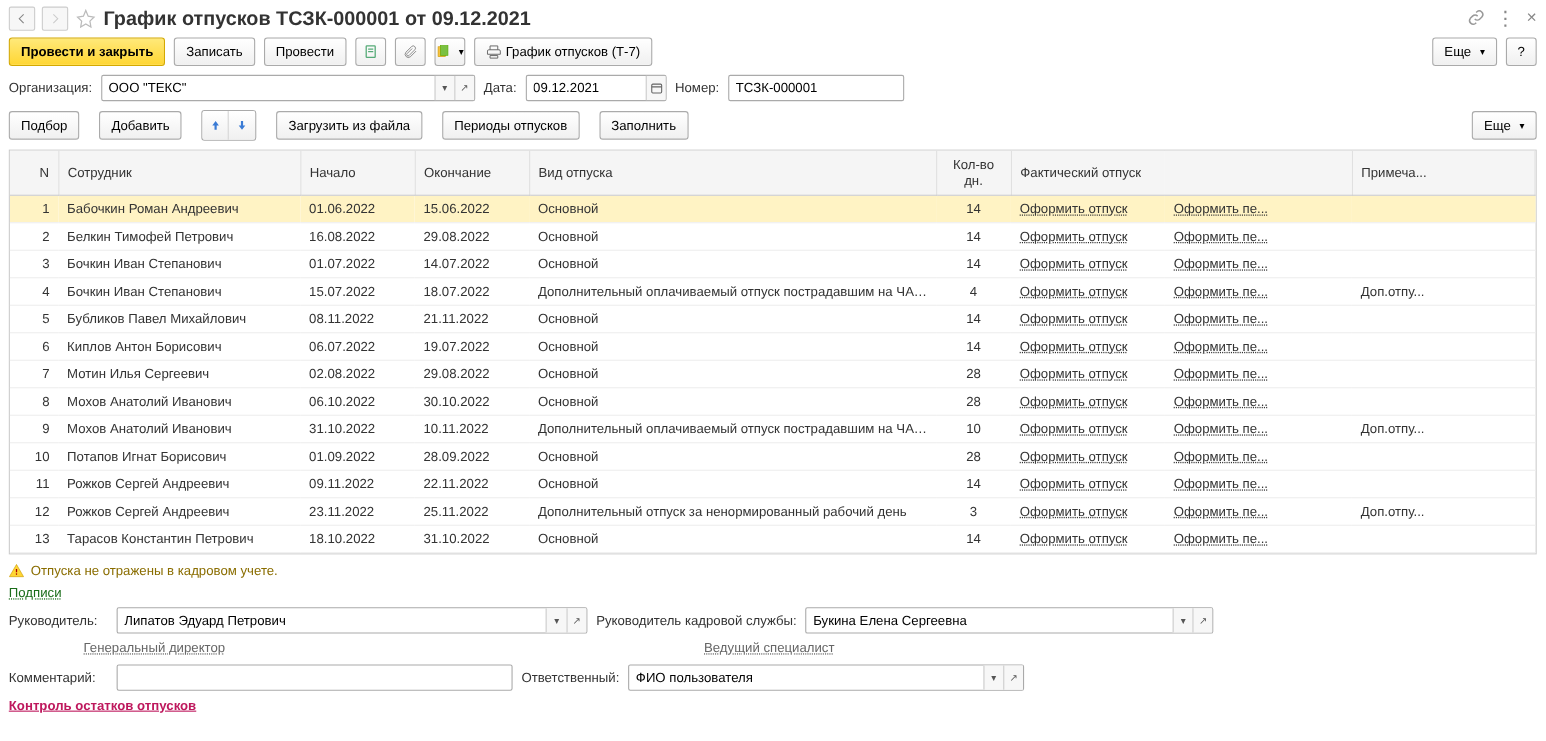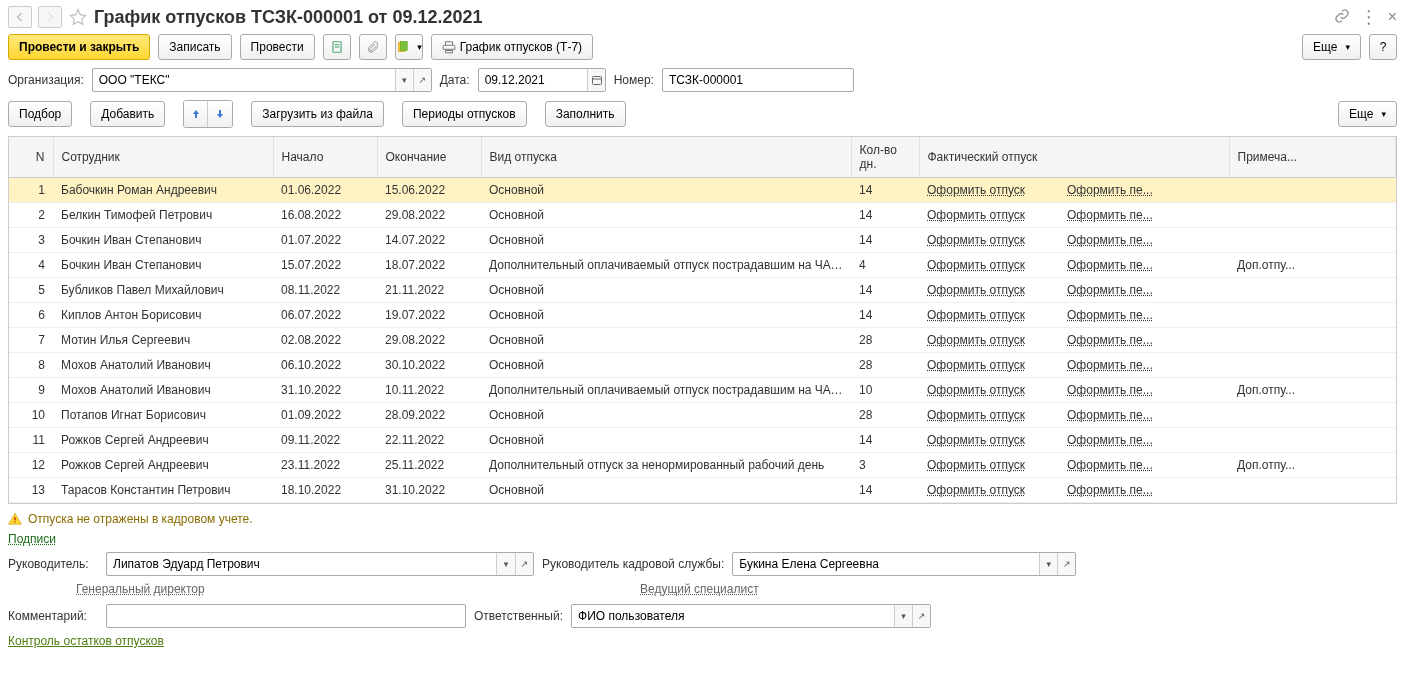--- a/index.html
+++ b/index.html
@@ -33,30 +33,30 @@
   .arrow-group .arrow-btn:last-child { border-right: none; }
   .table-wrap { border: 1px solid #ccc; margin-bottom: 8px; }
   table { border-collapse: collapse; width: 100%; table-layout: fixed; }
   th { background: #f5f5f5; border-bottom: 1px solid #ccc; border-right: 1px solid #e0e0e0; text-align: left; padding: 6px 8px; font-weight: normal; font-size: 12px; color: #333; }
   td { border-bottom: 1px solid #eee; padding: 5px 8px; font-size: 12px; white-space: nowrap; overflow: hidden; text-overflow: ellipsis; }
   tr.selected td { background: #fff3c4; }
   .col-n { width: 44px; text-align: right; }
   .col-emp { width: 220px; }
   .col-date { width: 104px; }
   .col-type { width: 370px; }
-  .col-days { width: 68px; text-align: left; margin-left: 28px; }
+  .col-days { width: 68px; text-align: center; margin-left: 28px; }
   .col-fact1 { width: 140px; }
   .col-fact2 { width: 170px; }
   .col-note { }
   .link { color: #333; text-decoration: underline dotted; cursor: pointer; }
   .warning-row { display: flex; align-items: center; gap: 6px; margin: 6px 0; }
   .warning-row svg { width: 14px; height: 14px; }
   .warn-text { color: #8a6d00; font-size: 12px; }
   .link2 { color: #1a6d1a; text-decoration: underline dotted; cursor: pointer; font-size: 12px; }
-  .link3 { color: #4d7c0f; text-decoration: underline; cursor: pointer; font-size: 12px; }
+  .link3 { color: #be185d; text-decoration: underline; cursor: pointer; font-size: 12px; font-weight: bold; }
   .sig-row { display: flex; align-items: center; gap: 8px; margin: 6px 0; }
   .pos-link { color: #666; text-decoration: underline dotted; cursor: pointer; font-size: 12px; margin-left: 0; display: inline-block; }
   .pos-row { display: flex; gap: 8px; margin-bottom: 8px; }
   .pos-cell1 { margin-left: 68px; width: 360px; }
   .pos-cell2 { margin-left: 196px; }
   th.col-fact-header { border-right: none; }
 </style>
 </head>
 <body>
 
@@ -130,21 +130,21 @@
   <div class="input-group" style="width:128px;">
     <input value="09.12.2021" style="">
     <div class="ig-btn">
         <svg width="12" height="12" viewBox="0 0 24 24">
           <rect x="3" y="5" width="18" height="16" rx="2" fill="none" stroke="#666" stroke-width="2"></rect>
           <line x1="3" y1="10" x2="21" y2="10" stroke="#666" stroke-width="2"></line>
         </svg>
       </div>
   </div>
   <span class="form-label">Номер:</span>
-  <div class="input-group" style="width:192px;">
+  <div class="input-group" style="width:160px;">
     <input value="ТСЗК-000001" style="">
   </div>
 </div>
 
 <div class="table-toolbar">
   <button class="btn">Подбор</button>
   <button class="btn">Добавить</button>
   <div class="arrow-group">
     <div class="arrow-btn">
         <svg viewBox="0 0 24 24">
@@ -339,21 +339,21 @@
 <div><span class="link2">Подписи</span></div>
 
 <div class="sig-row">
   <span class="form-label" style="width:90px;">Руководитель:</span>
   <div class="input-group" style="width:428px;">
     <input value="Липатов Эдуард Петрович" style="">
     <div class="ig-btn">▾</div>
     <div class="ig-btn">↗</div>
   </div>
   <span class="form-label">Руководитель кадровой службы:</span>
-  <div class="input-group" style="width:344px;">
+  <div class="input-group" style="width:371px;">
     <input value="Букина Елена Сергеевна" style="">
     <div class="ig-btn">▾</div>
     <div class="ig-btn">↗</div>
   </div>
 </div>
 <div class="pos-row">
   <div class="pos-cell1"><span class="pos-link">Генеральный директор</span></div>
   <div class="pos-cell2"><span class="pos-link">Ведущий специалист</span></div>
 </div>
 

